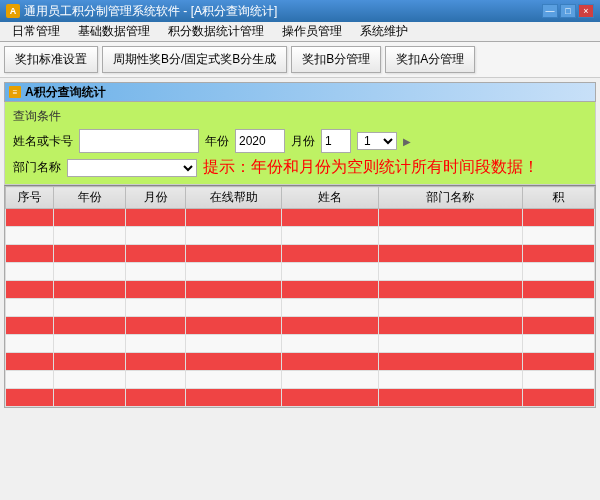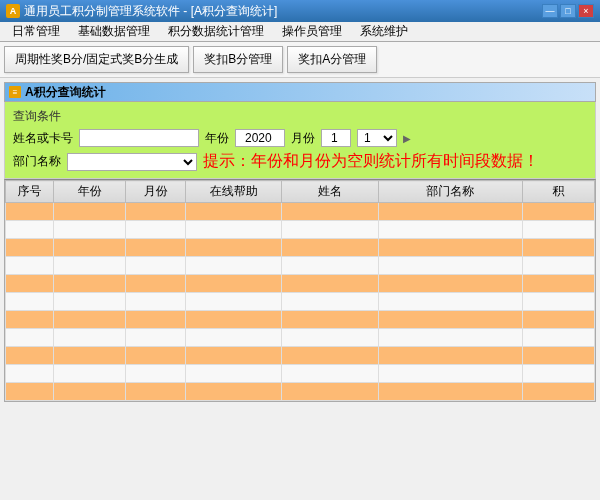--- a/index.html
+++ b/index.html
@@ -116,22 +116,22 @@
     }
     .query-row {
       display: flex;
       align-items: center;
       gap: 6px;
       margin-bottom: 4px;
     }
     .query-label { font-size: 12px; white-space: nowrap; }
     .query-input {
       border: 1px solid #aaa;
-      height: 18px;
-      padding: 1px 9px;
+      height: 24px;
+      padding: 1px 3px;
       font-size: 12px;
       background: white;
       outline: none;
     }
     .query-input-wide { width: 120px; }
     .query-input-year { width: 50px; }
     .query-input-month { width: 30px; }
     .query-select {
       border: 1px solid #aaa;
       height: 18px;
@@ -154,21 +154,21 @@
       border: 1px solid #aaa;
       font-size: 12px;
       background: white;
     }
 
     
     .data-table-wrapper {
       border: 1px solid #aaa;
       border-top: 1px solid #888;
       overflow: hidden;
-      background: #fdba74;
+      background: #ef4444;
     }
     .data-table {
       width: 100%;
       border-collapse: collapse;
       font-size: 12px;
     }
     .data-table th {
       background: linear-gradient(to bottom, #e8e8e8, #d8d8d8);
       border: 1px solid #bbb;
       padding: 2px 4px;
@@ -201,20 +201,21 @@
 
 <div class="menu-bar">
   <span class="menu-item">日常管理</span>
   <span class="menu-item">基础数据管理</span>
   <span class="menu-item">积分数据统计管理</span>
   <span class="menu-item">操作员管理</span>
   <span class="menu-item">系统维护</span>
 </div>
 
 <div class="toolbar">
+  <button class="toolbar-btn">奖扣标准设置</button>
   <button class="toolbar-btn">周期性奖B分/固定式奖B分生成</button>
   <button class="toolbar-btn">奖扣B分管理</button>
   <button class="toolbar-btn">奖扣A分管理</button>
 </div>
 
 <div style="padding: 4px 4px 0 4px;">
   <div class="panel-header">
     <div class="panel-header-icon">
       <span>≡</span>
     </div>

